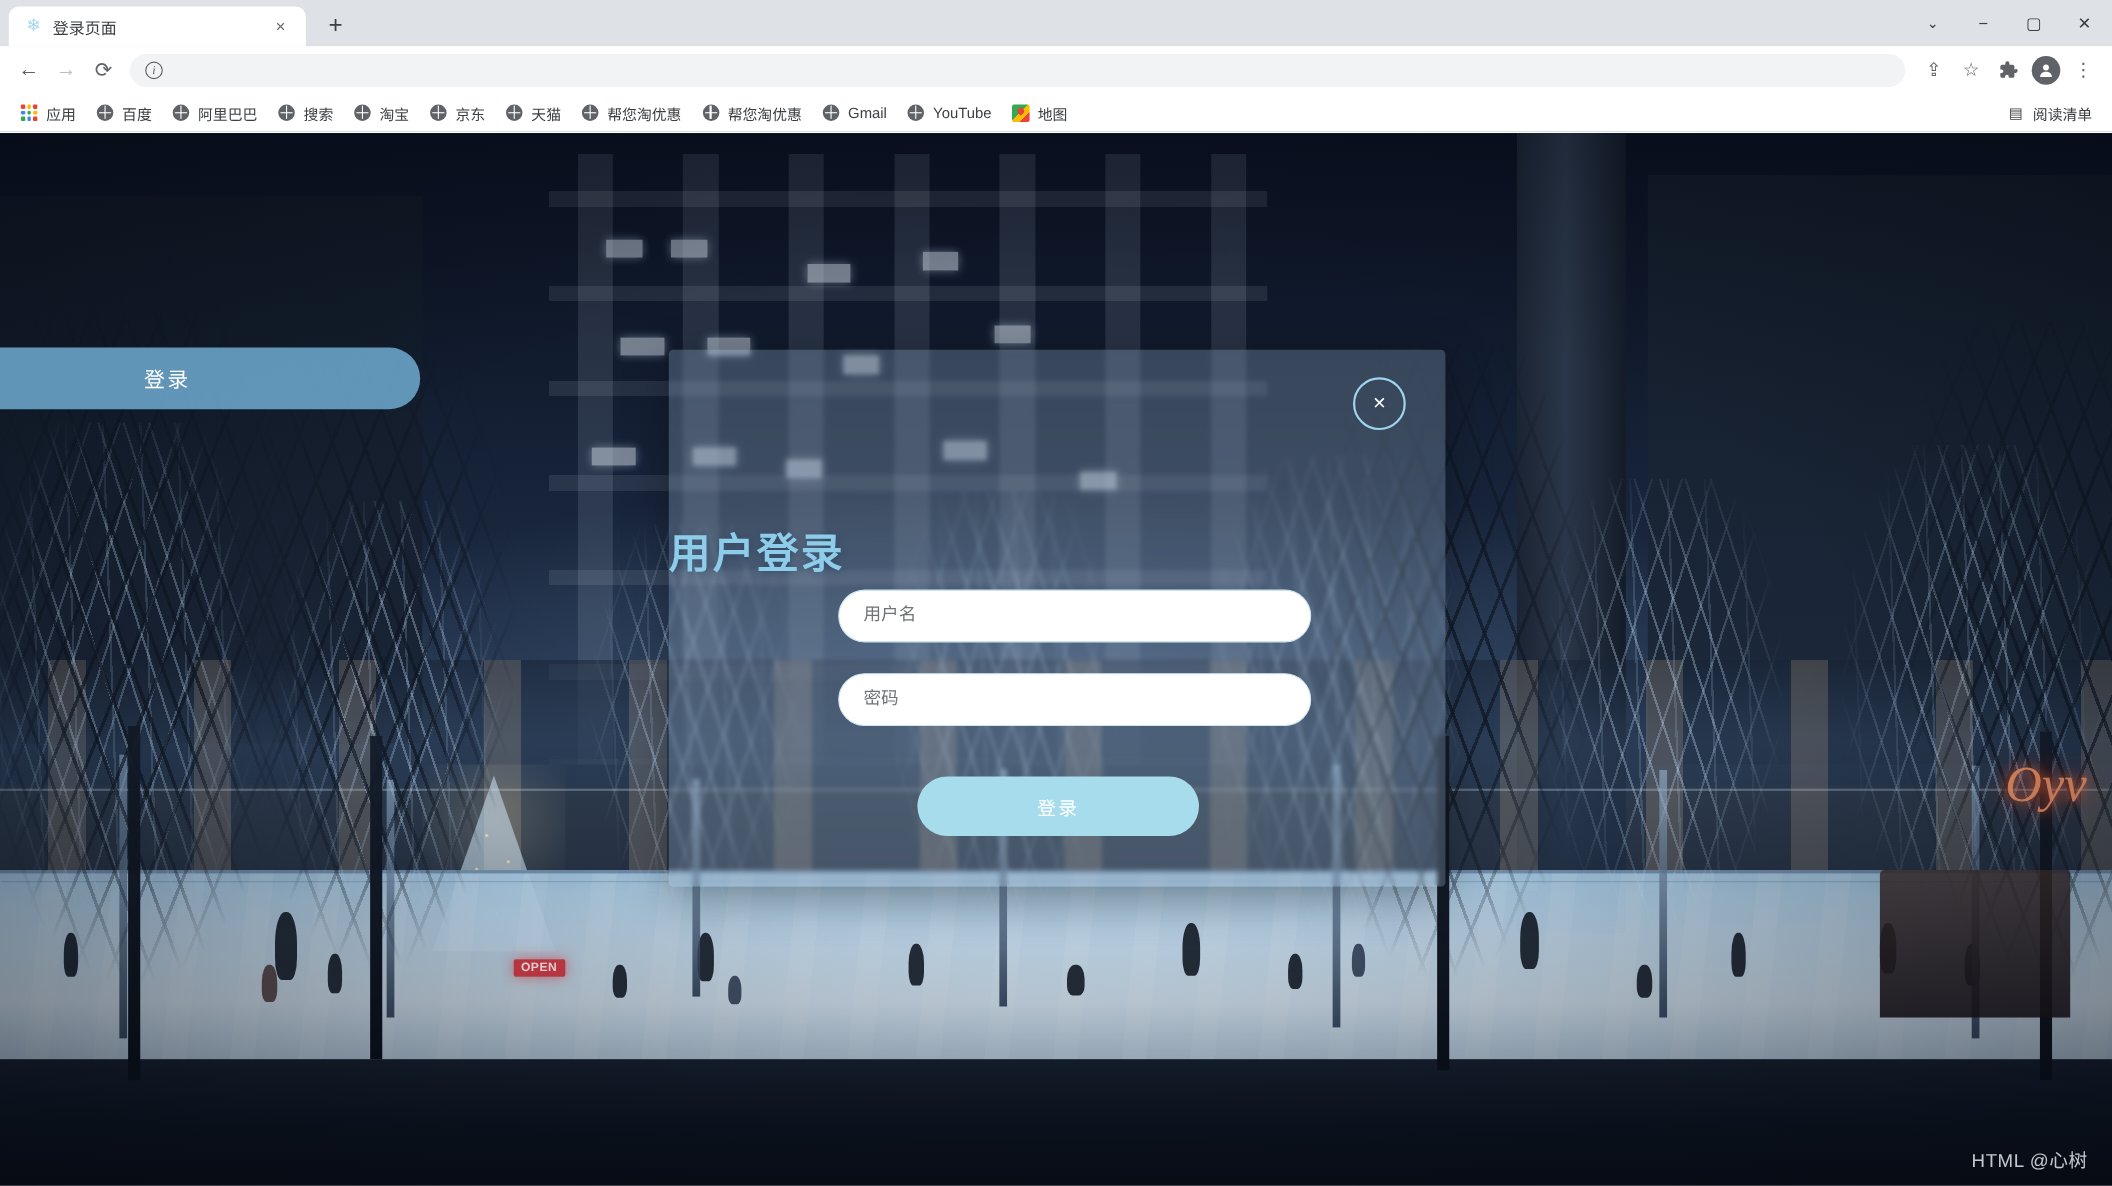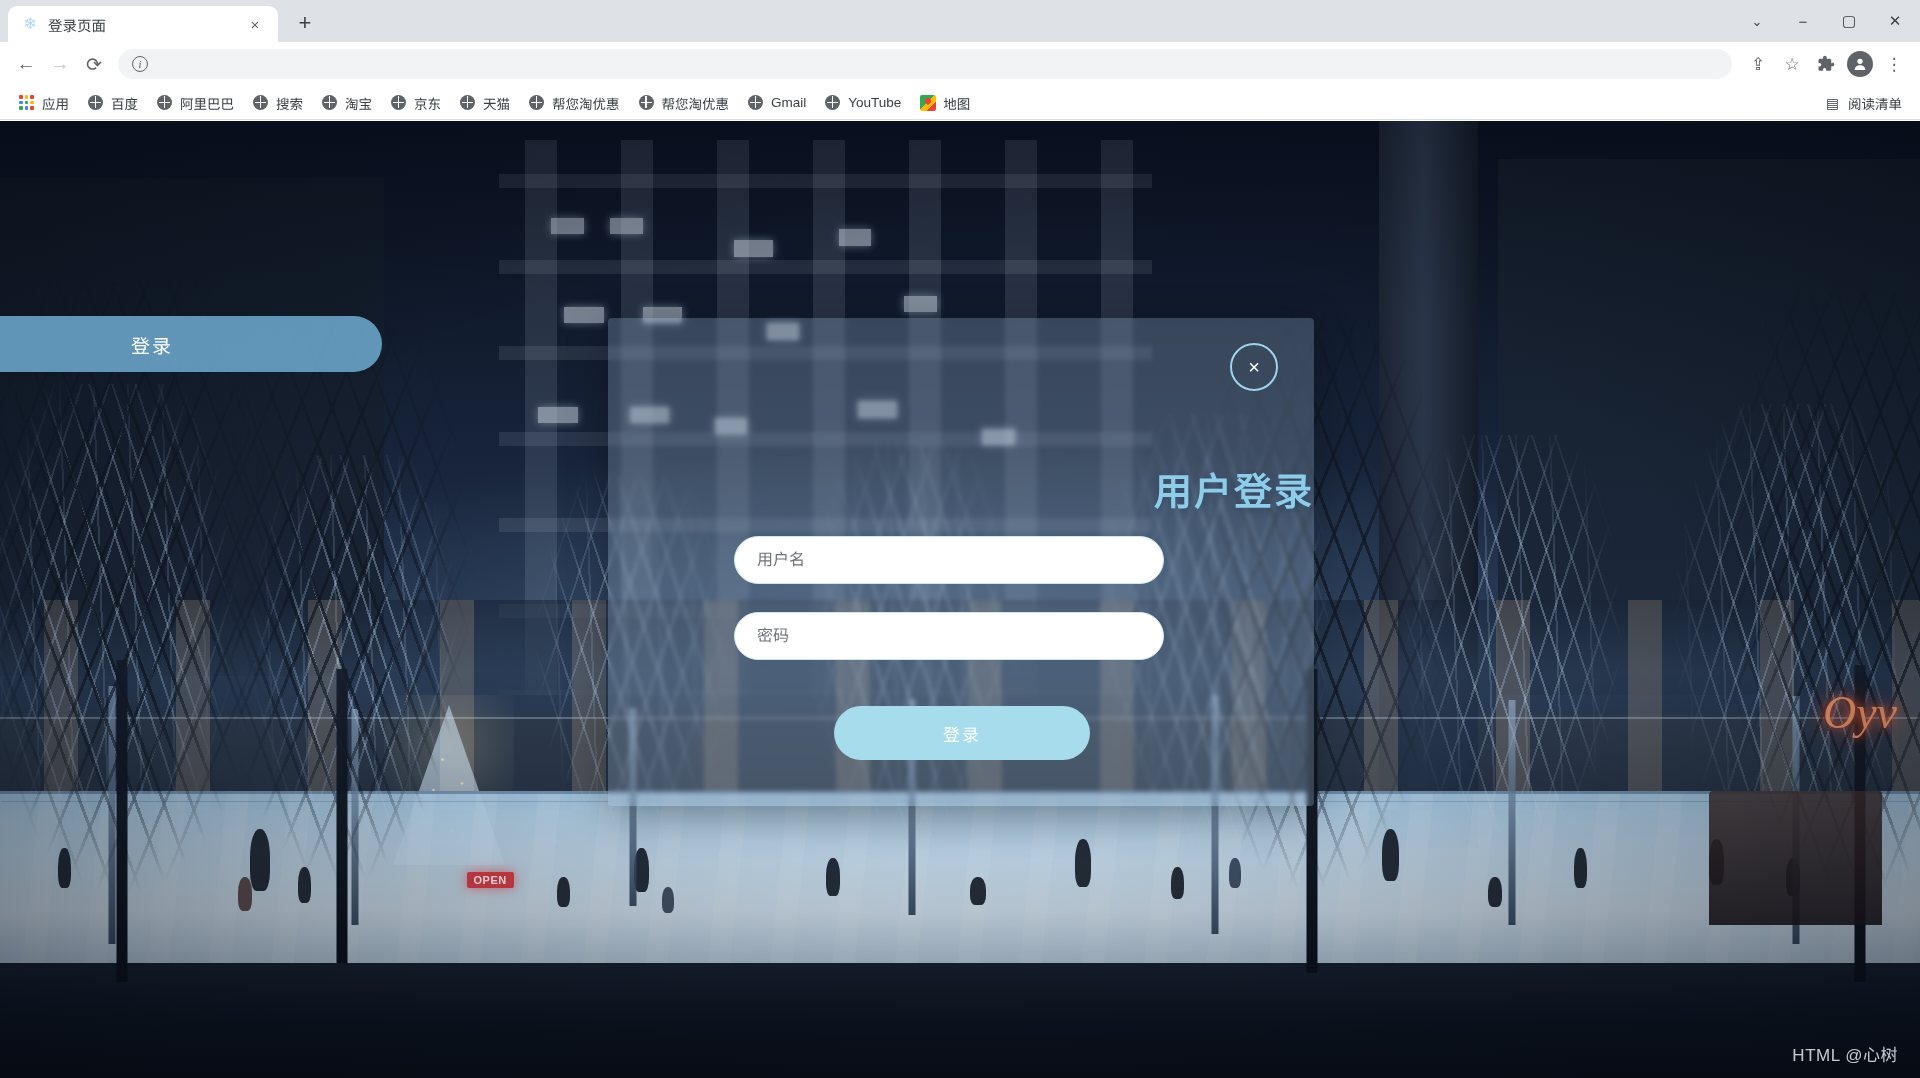--- a/index.html
+++ b/index.html
@@ -332,28 +332,28 @@
   }
   .modal-close {
     position: absolute; right: 36px; top: 25px;
     width: 48px; height: 48px; border-radius: 50%;
     border: 2px solid #9ed4ec; background: transparent;
     color: #ffffff; font-size: 20px; line-height: 1;
     display: flex; align-items: center; justify-content: center;
     cursor: pointer; font-family: "Liberation Sans", sans-serif;
   }
   .modal-title {
-    position: absolute; left: 0; right: 0; top: 143px;
-    text-align: right;
+    position: absolute; left: 0; right: 0; top: 154px;
+    text-align: left;
     font-size: 38px; font-weight: bold; letter-spacing: 2px;
     color: #8ecdea;
     text-shadow: 0 2px 7px rgba(20,50,80,0.35);
   }
   .field {
-    position: absolute; left: 126px; width: 430px; height: 48px;
+    position: absolute; left: 154px; width: 430px; height: 48px;
     background: #ffffff; border: 1px solid #cfe6f2;
     border-radius: 24px; padding: 0 22px;
     font-size: 16px; color: #333; outline: none;
     font-family: "Liberation Sans", sans-serif;
   }
   .field::placeholder { color: #6f7479; }
   .field.username { top: 218px; }
   .field.password { top: 294px; }
   .submit-btn {
     position: absolute; left: 226px; top: 388px;

